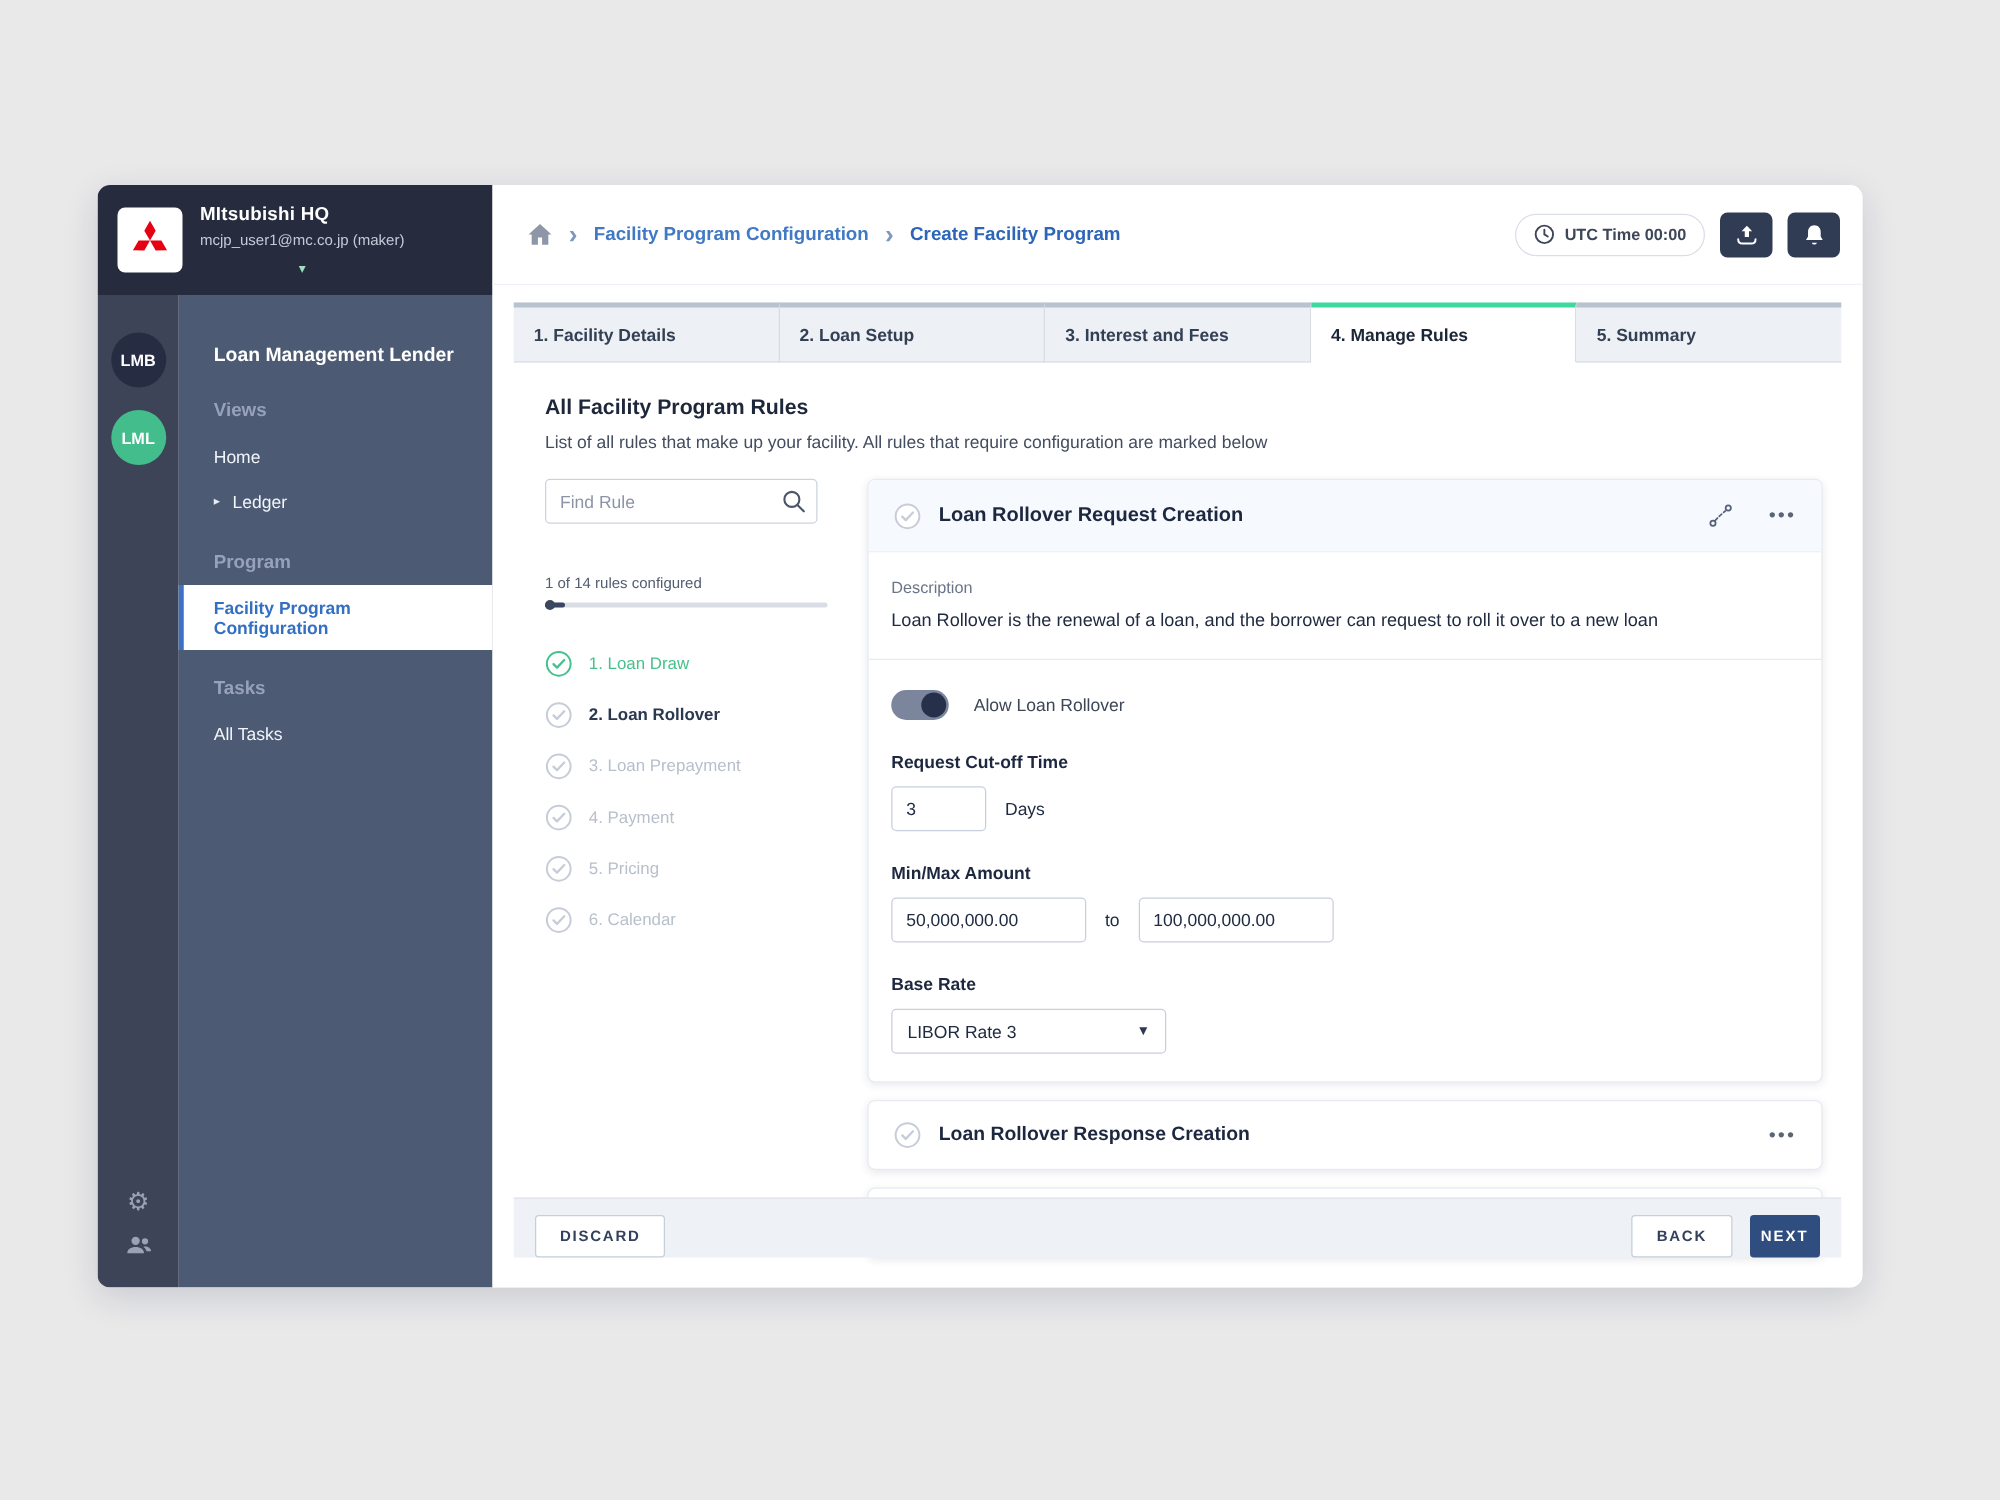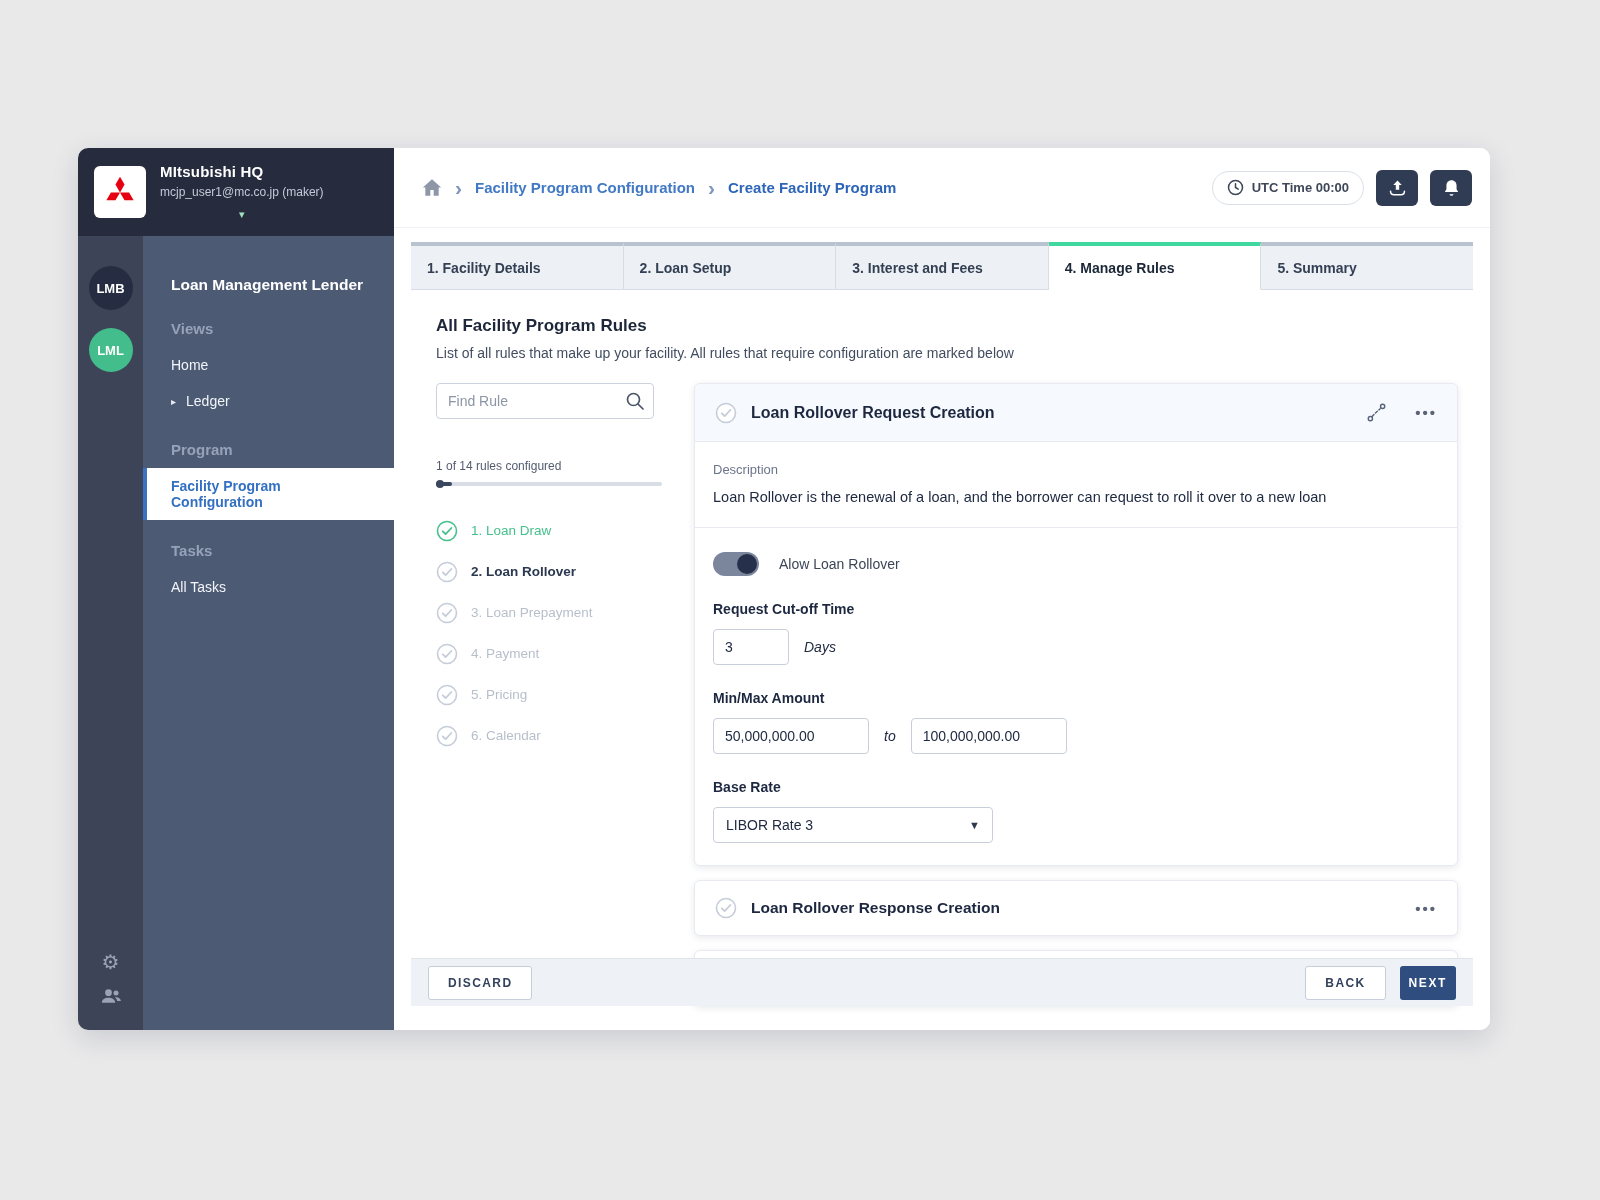--- a/index.html
+++ b/index.html
@@ -95,29 +95,29 @@
   .toggle-row { margin-top:24px; display:flex; align-items:center; gap:20px; }
   .toggle { width:46px; height:24px; border-radius:12px; background:#7b869c; position:relative; cursor:pointer; flex:none; }
   .knob { position:absolute; right:2px; top:2px; width:20px; height:20px; border-radius:50%; background:#27304a; }
   .toggle-label { font-size:14px; color:#3c4656; }
   .field-label { margin-top:25px; font-size:14px; font-weight:700; color:#1d2840; }
   .field-row { margin-top:12px; display:flex; align-items:center; gap:15px; }
   .tb { height:36px; border:1px solid #c8cfdb; border-radius:4px; font-size:14px; color:#202b42; padding:0 11px;
         background:#fff; font-family:"Liberation Sans", sans-serif; outline:none; }
   .tb.days { width:76px; }
   .tb.amount { width:156px; }
-  .unit { font-size:14px; color:#202b42;font-style:italic; }
-  .select { margin-top:12px; width:280px; height:36px; border:1px solid #c8cfdb; border-radius:4px; display:flex;
+  .unit { font-size:14px; color:#202b42; }
+  .select { margin-top:12px; width:220px; height:36px; border:1px solid #c8cfdb; border-radius:4px; display:flex;
             align-items:center; justify-content:space-between; padding:0 12px; font-size:14px; color:#202b42; cursor:pointer; }
   .select-caret { font-size:11px; color:#2e3950; }
   .simple-card { height:56px; display:flex; align-items:center; padding:0 20px; gap:14px; cursor:pointer; }
   .simple-title { font-size:15.5px; font-weight:600; color:#1d2840; }
   
   .footer { position:absolute; left:17px; right:17px; bottom:24px; height:48px; background:#eef1f5;
-            border-top:1px solid #dfe4ea; display:flex; align-items:center; padding:0 17px; z-index:5; }
+            border-top:1px solid #dfe4ea; display:flex; align-items:flex-end; padding:0 17px; z-index:5; }
   .btn-outline { height:34px; padding:0 19px; background:#fff; border:1px solid #c6cedb; border-radius:3px;
                  font-size:12px; font-weight:700; letter-spacing:1.4px; color:#33415c; cursor:pointer;
                  font-family:"Liberation Sans", sans-serif; }
   .footer-right { margin-left:auto; display:flex; gap:14px; }
   .btn-primary { height:34px; padding:0 9px; background:#2f4d7f; border:none; border-radius:3px; color:#fff;
                  font-size:12px; font-weight:700; letter-spacing:1.6px; cursor:pointer;
                  font-family:"Liberation Sans", sans-serif; }
 </style>
 </head>
 <body>

